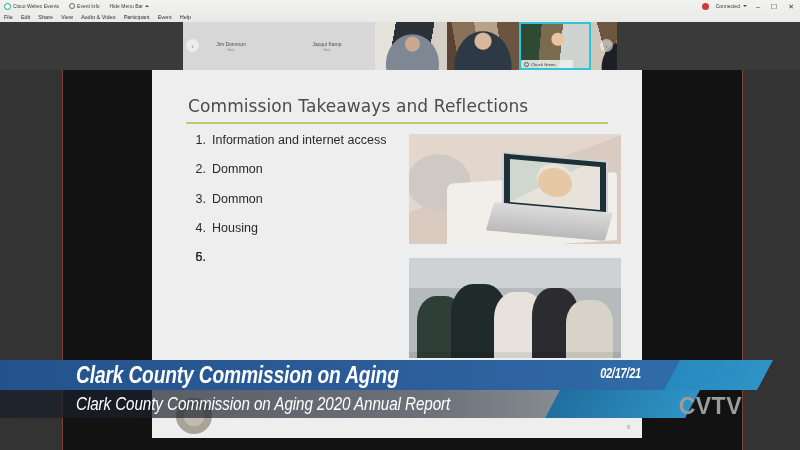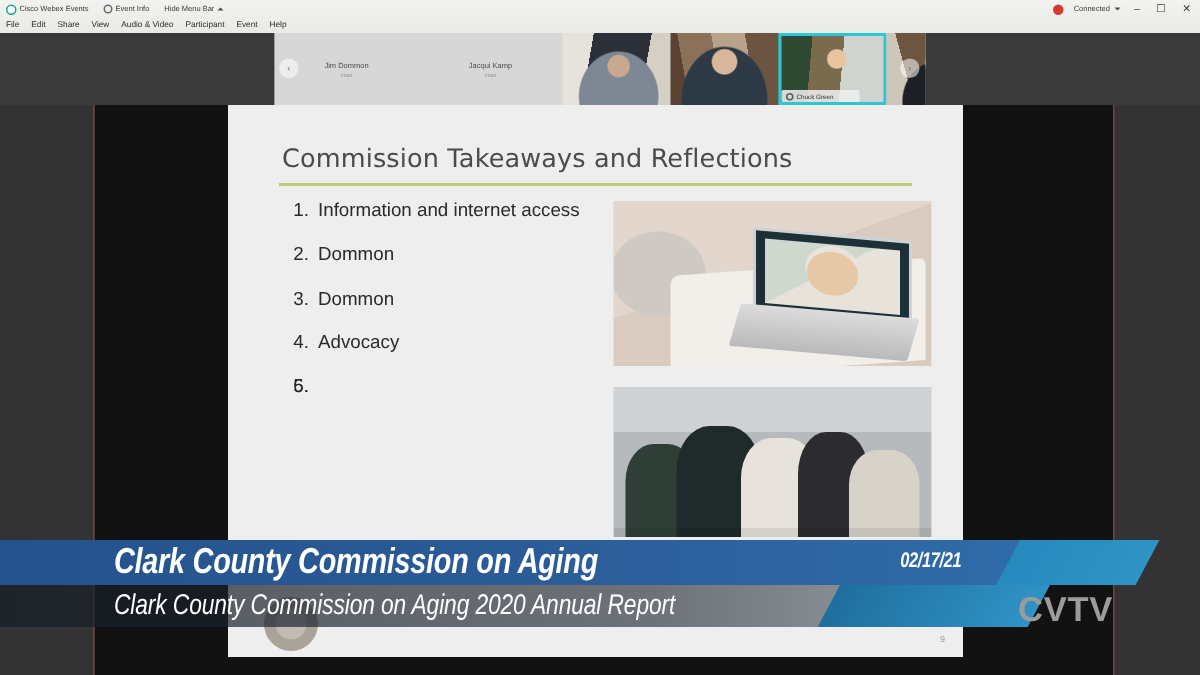--- a/index.html
+++ b/index.html
@@ -465,21 +465,21 @@
         <li>
           <span class="num">2.</span>
           <span>Dommon</span>
         </li>
         <li>
           <span class="num">3.</span>
           <span>Dommon</span>
         </li>
         <li>
           <span class="num">4.</span>
-          <span>Advocacy</span>
+          <span>Housing</span>
         </li>
         <li>
           <span class="num">5.</span>
         </li>
         <li>
           <span class="num">6.</span>
         </li>
       </ul>
 
       <div class="photo photo-1">

